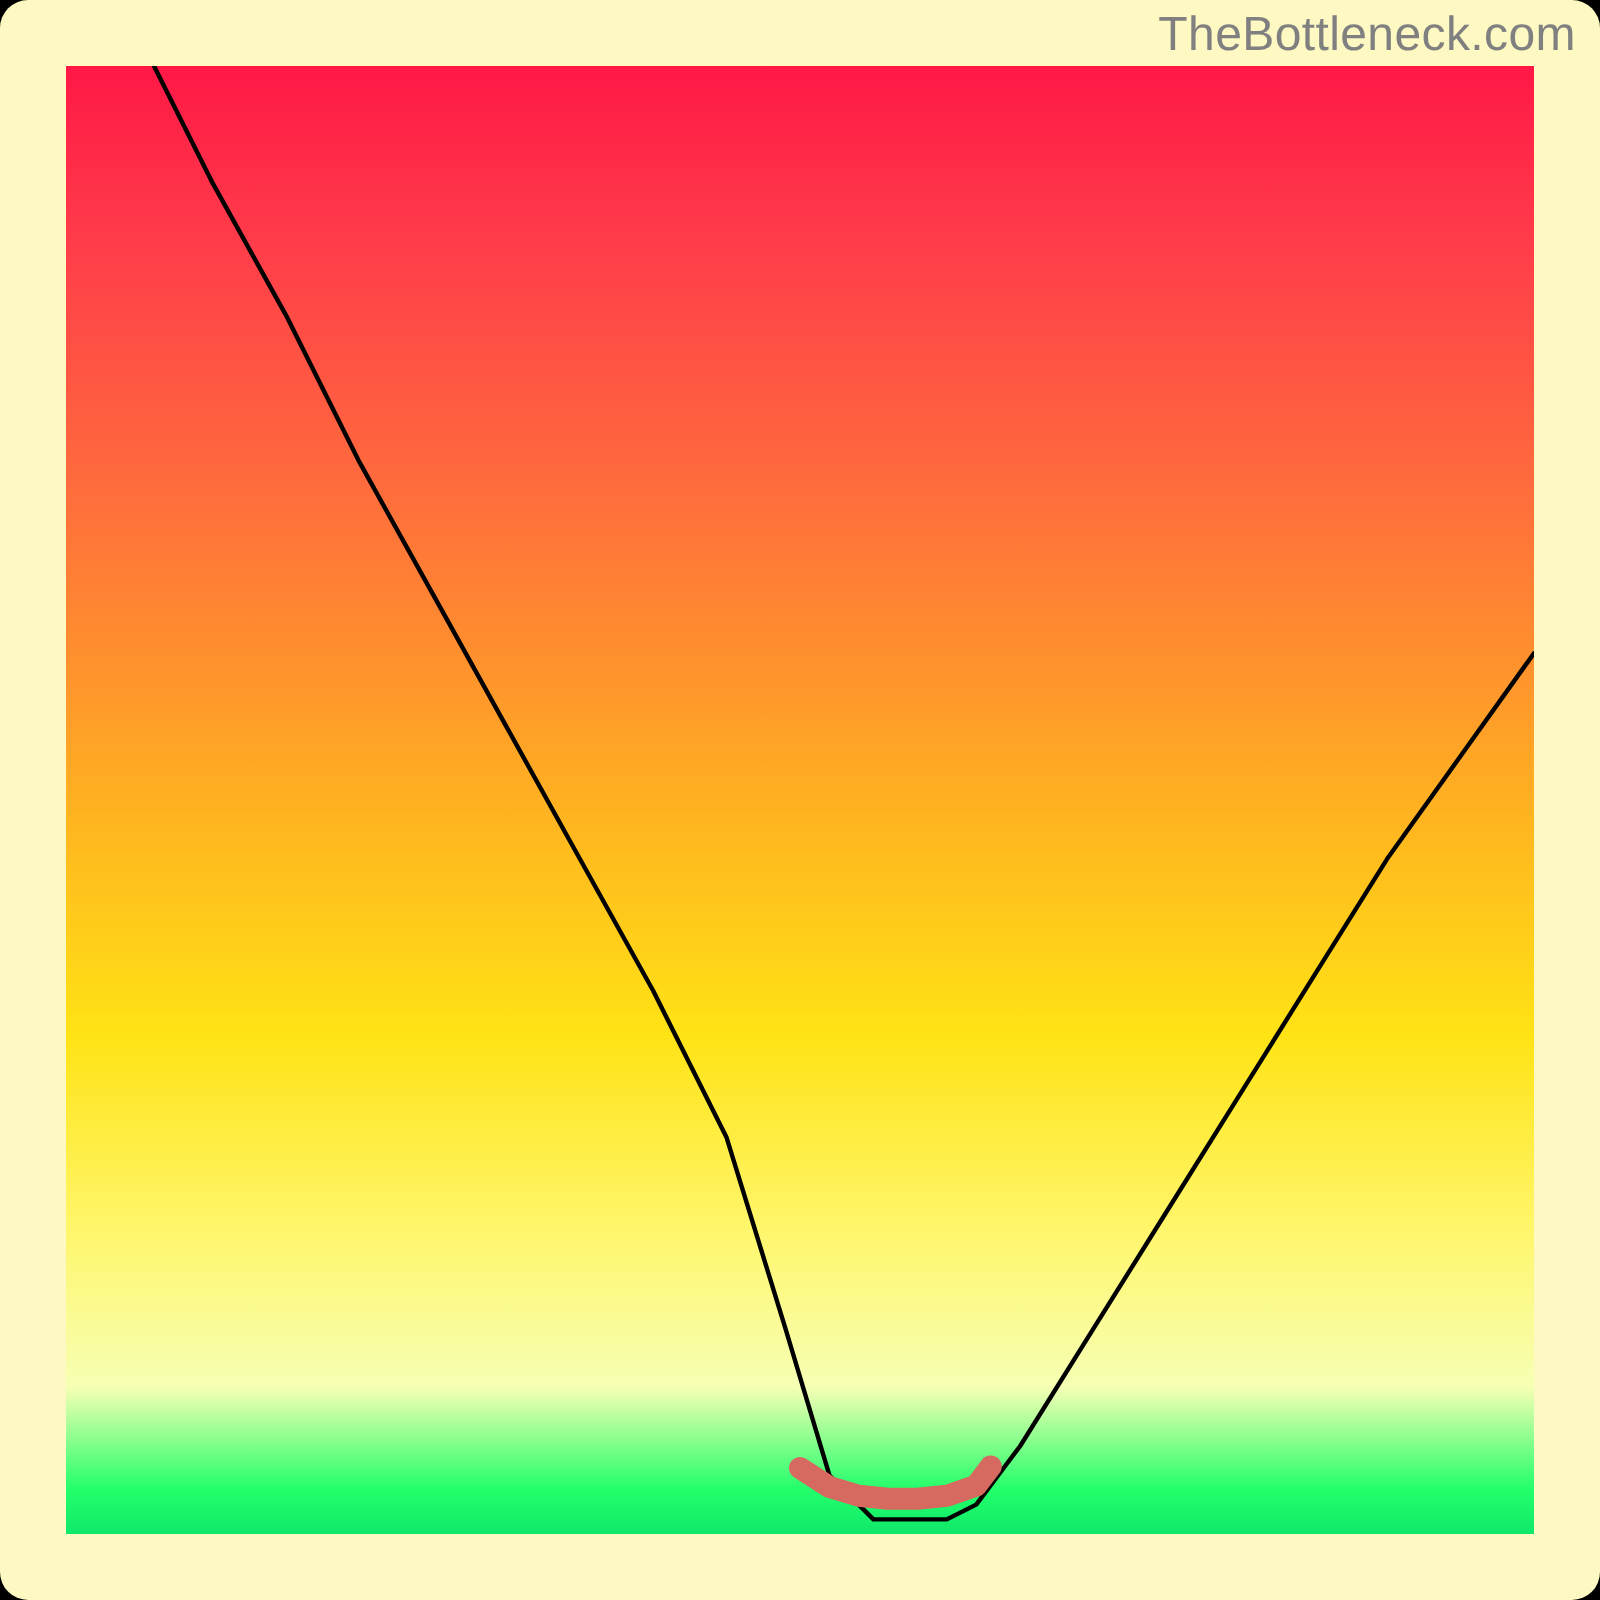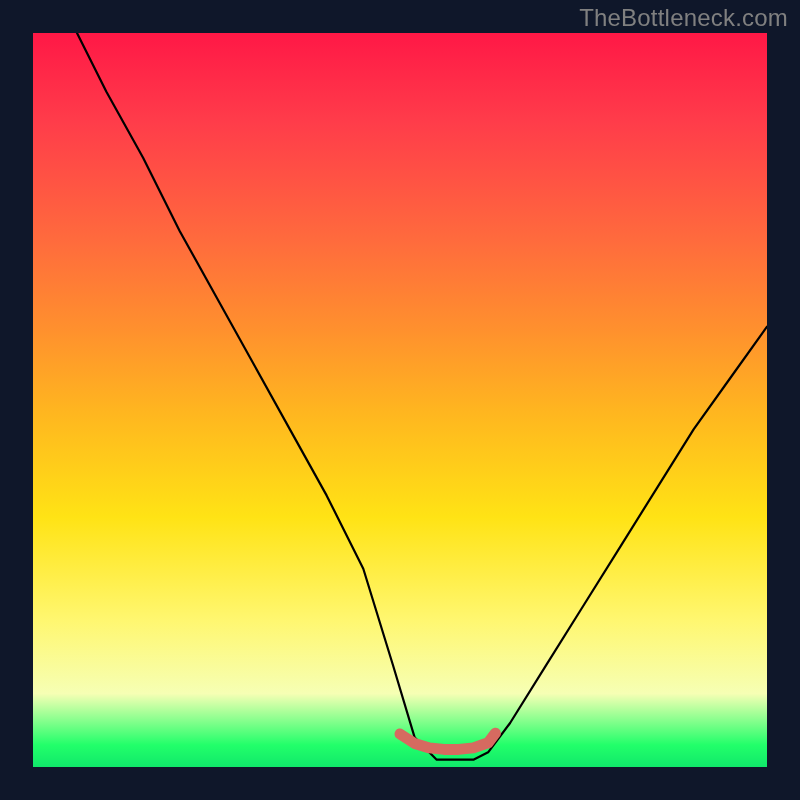--- a/index.html
+++ b/index.html
@@ -10,21 +10,22 @@
     background: #000;
     overflow: hidden;
     font-family: Arial, Helvetica, sans-serif;
   }
   .frame {
     position: absolute;
     left: 0;
     top: 0;
     width: 800px;
     height: 800px;
-    background: #0f172a;
+    background: #fef9c3;
+    border-radius: 14px;
   }
   .watermark {
     position: absolute;
     top: 4px;
     right: 12px;
     color: #808080;
     font-size: 24px;
     font-weight: 500;
     letter-spacing: 0.2px;
   }

